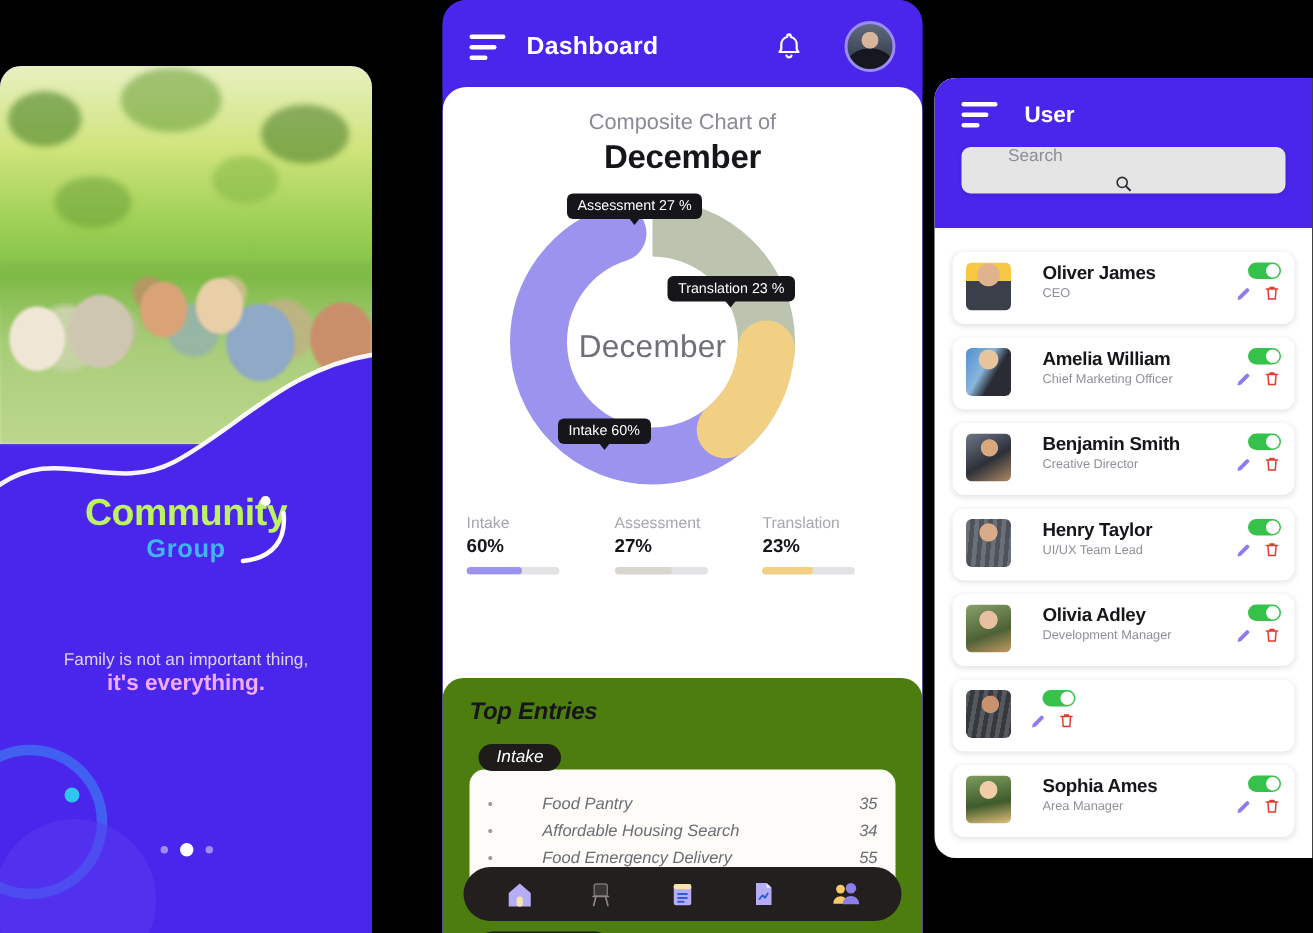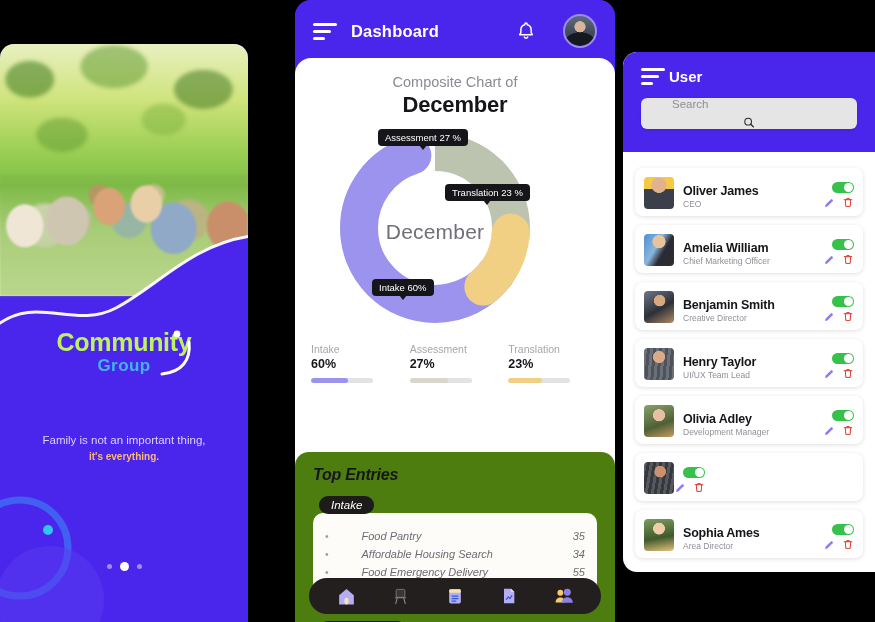--- a/index.html
+++ b/index.html
@@ -63,21 +63,21 @@
   }
   .logo-group {
     font-size: 17px; font-weight: 700; color: #3FB6F0; letter-spacing: .4px;
     display:block; margin-top: 2px; line-height:1;
   }
   .logo-swoosh { position:absolute; right: 52px; top: -4px; }
   .splash-tag {
     position: absolute; left: 0; right: 0; top: 388px; text-align: center;
     color: #d9d2fb; font-size: 11.5px; line-height: 16px;
   }
-  .splash-tag b { color: #fdba74; font-size: 10px; }
+  .splash-tag b { color: #f0abfc; font-size: 15px; }
   .splash-deco { position:absolute; left: -36px; top: 430px; }
   .dots { position:absolute; left:0; right:0; top: 518px; display:flex; gap:8px; justify-content:center; align-items:center; }
   .dot { width:5px; height:5px; border-radius:50%; background:#9c8df4; }
   .dot.active { width:9px; height:9px; background:#ffffff; }
 
   
   .panel-mid {
     position: absolute; left: 295px; top: 0; width: 320px; height: 622px;
     border-radius: 16px 16px 0 0; overflow: hidden; background: #4A26EC;
   }
@@ -156,39 +156,39 @@
     justify-content:space-around; padding:0 10px; z-index:9;
   }
   .tabbar .tb { width:24px; height:24px; display:flex; align-items:center; justify-content:center; cursor:pointer;}
 
   
   .panel-right {
     position:absolute; left:623px; top:52px; width:252px; height:520px;
     background:#ffffff; border-radius:14px 0 0 14px; overflow:hidden;
   }
   .right-header { background:#4A26EC; height:100px; padding:16px 18px 0; border-radius:14px 0 0 0;}
-  .rh-top { display:flex; gap:4px; }
+  .rh-top { display:flex; gap:18px; }
   .rh-title { color:#fff; font-size:15px; font-weight:600; }
   .search-box {
     margin-top:13px; background:#e5e5e5; border-radius:6px; height:31px;
     display:flex; align-items:center; padding:0 10px; gap:6px;
     box-shadow:0 1px 3px rgba(0,0,0,.12);
     flex-direction:column;
   }
   .search-box input {
     flex:1; border:0; outline:0; font-size:11.5px; color:#5a5a62;
     font-family:"Liberation Sans", sans-serif; background:transparent;
   }
   .search-box input::placeholder { color:#8d8d96; }
 
   .user-list { padding:16px 12px 0; }
   .user-row {
-    display:flex; align-items:flex-end; background:#fff; border-radius:8px;
+    display:flex; align-items:flex-start; background:#fff; border-radius:8px;
     box-shadow:0 1px 4px rgba(0,0,0,.13); padding:7px 9px; margin-bottom:9px;
-    height:48px; position:relative;
+    height:48px; position:relative;gap:12px;
   }
   .user-av { width:30px; height:32px; border-radius:4px; flex:none; overflow:hidden; }
   .user-meta { margin-left:9px; flex:1; min-width:0; }
   .user-name { font-size:12.5px; font-weight:700; color:#16161a; letter-spacing:-.2px; white-space:nowrap; overflow:hidden;}
   .user-role { font-size:8.5px; color:#8f8f98; margin-top:1px; white-space:nowrap; overflow:hidden;}
   .user-actions { display:flex; flex-direction:column; align-items:flex-end; gap:3px; }
   .toggle {
     width:22px; height:11px; border-radius:6px; background:#36C24A; position:relative; cursor:pointer;
   }
   .toggle i { position:absolute; right:1px; top:1px; width:9px; height:9px; border-radius:50%; background:#fff; }
@@ -510,21 +510,21 @@
                 <path d="M4.5 6.4h15M9.4 6.4V4.2h5.2v2.2M6.6 6.4l1 13.4h8.8l1-13.4" fill="none" stroke="#E23B2E" stroke-width="2" stroke-linecap="round" stroke-linejoin="round"></path>
               </svg>
           </div>
         </div>
       </div>
 
       <div class="user-row">
         <div class="user-av" style="background:radial-gradient(circle at 50% 30%,#f0cda8 0 21%,rgba(0,0,0,0) 23%),linear-gradient(170deg,#7d9c5e,#3f5a2c 58%,#e3c07c)"></div>
         <div class="user-meta">
           <div class="user-name">Sophia Ames</div>
-          <div class="user-role">Area Director</div>
+          <div class="user-role">Area Manager</div>
         </div>
         <div class="user-actions">
           <div class="toggle">
               <i></i>
             </div>
           <div class="act-icons">
             <svg width="12" height="12" viewBox="0 0 24 24">
                 <path d="M4 20l1-4.6L15.6 4.8a2 2 0 0 1 2.8 0l.8.8a2 2 0 0 1 0 2.8L8.6 19 4 20z" fill="#8E7BF0"></path>
               </svg>
             <svg width="12" height="13" viewBox="0 0 24 24">

